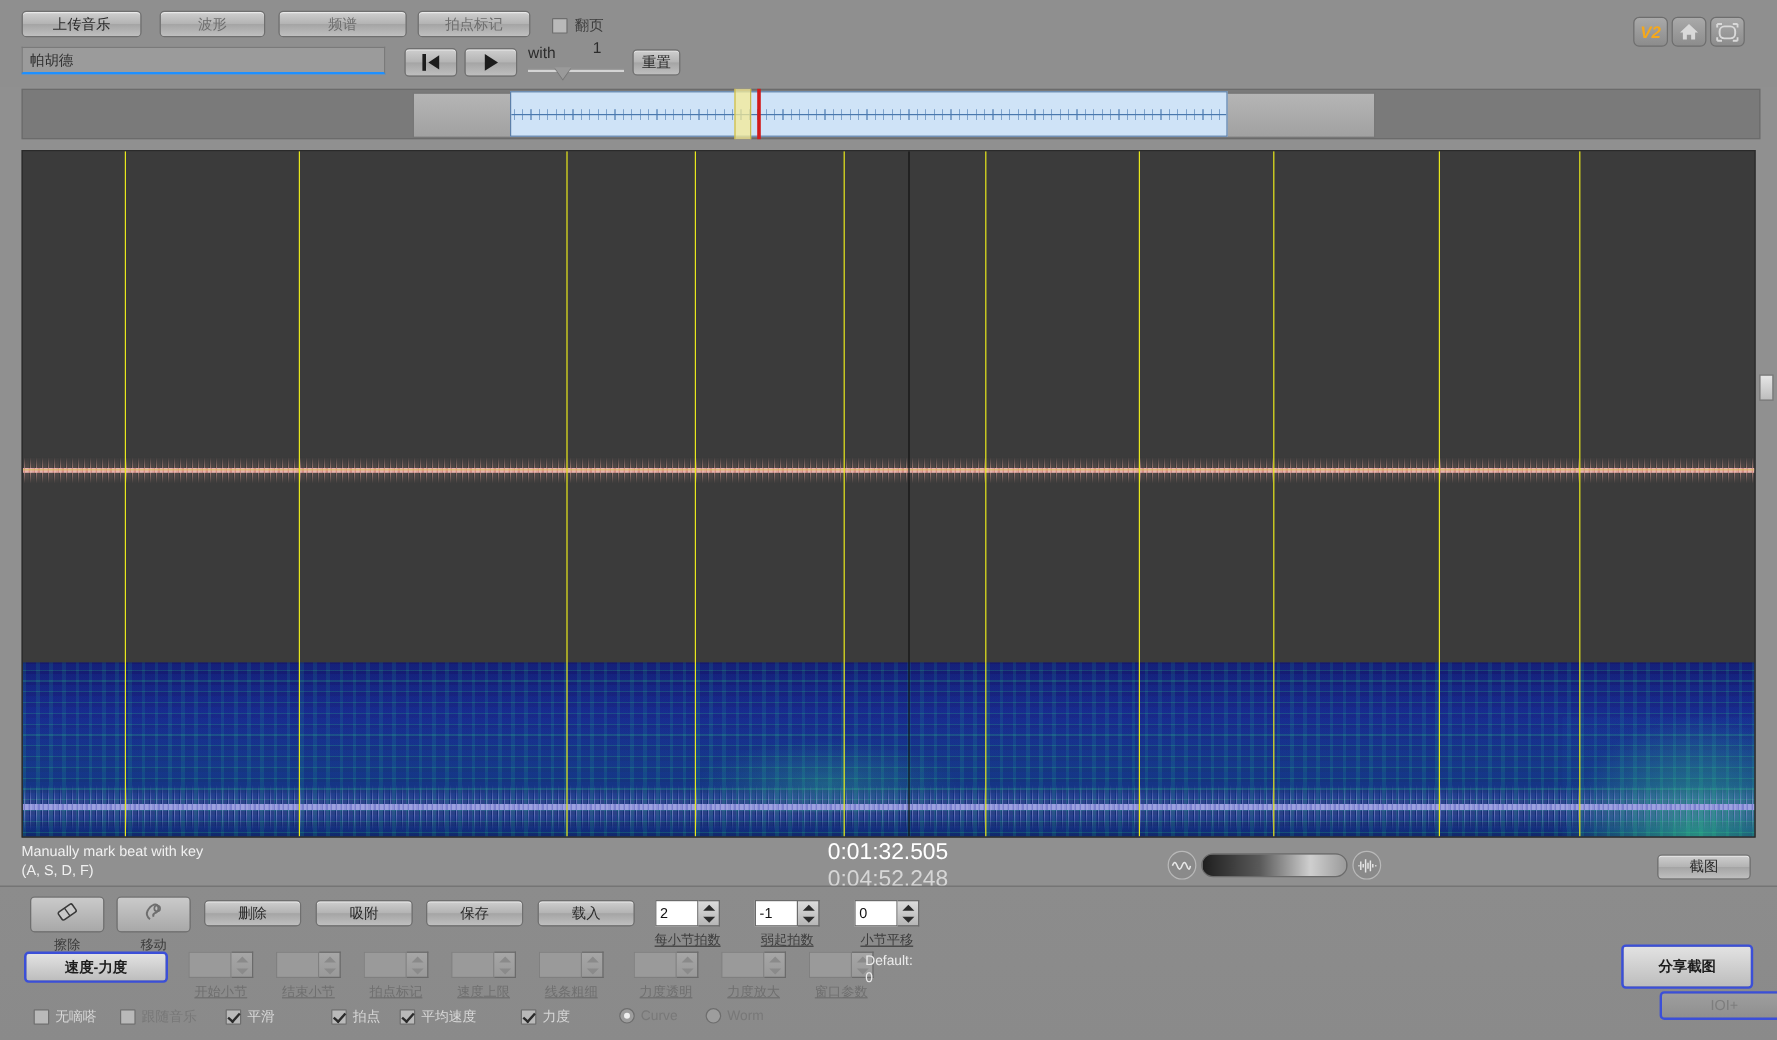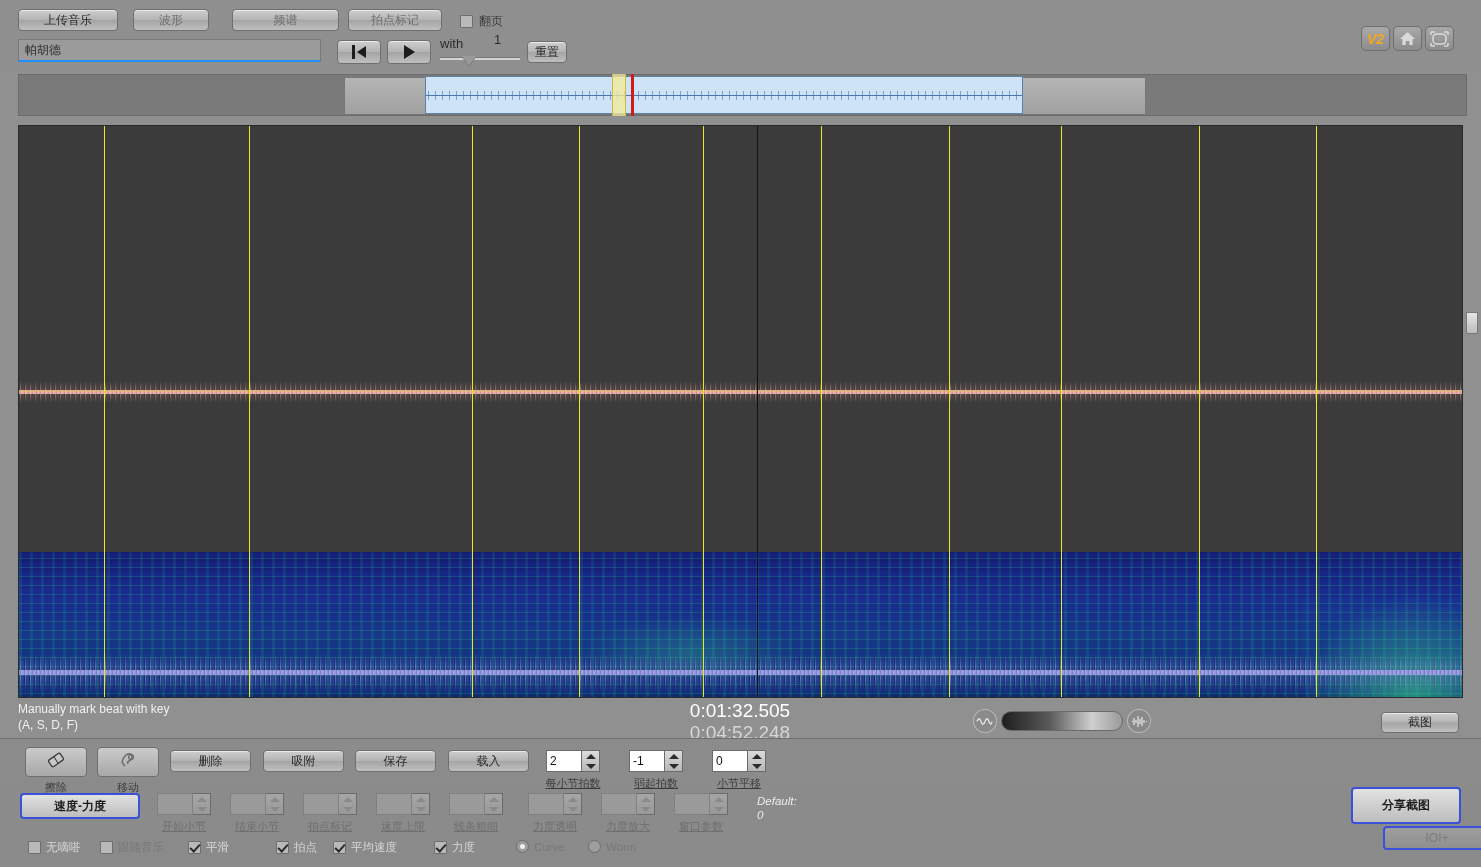--- a/index.html
+++ b/index.html
@@ -17,21 +17,21 @@
     background:linear-gradient(180deg,#cfcfcf 0%,#b4b4b4 48%,#a5a5a5 52%,#bfbfbf 100%);
     border:1px solid #6f6f6f; border-radius:4px;
     font-size:12px; color:#2a2a2a; text-align:center;
     display:flex; align-items:center; justify-content:center;
     cursor:pointer; user-select:none;
     box-shadow:inset 0 1px 0 rgba(255,255,255,.55);
   }
   .btn.dim { color:#6d6d6d; }
 
   #b-upload { position:absolute; left:18px; top:9px; width:100px; height:22px; }
-  #b-wave   { position:absolute; left:133px; top:9px; width:76px; height:22px; }
+  #b-wave   { position:absolute; left:133px; top:9px; width:88px; height:22px; }
   #b-spec   { position:absolute; left:232px; top:9px; width:107px; height:22px; }
   #b-beat   { position:absolute; left:348px; top:9px; width:94px; height:22px; }
 
   .cbox { width:13px; height:13px; background:#b9b9b9; border:1px solid #6e6e6e; border-radius:1px;
           display:inline-block; position:relative; vertical-align:middle; cursor:pointer; }
   .cbox.on::after {
     content:""; position:absolute; left:3px; top:0px; width:4px; height:8px;
     border:solid #2a2a2a; border-width:0 2px 2px 0; transform:rotate(42deg);
   }
   #pageturn-wrap { position:absolute; left:460px; top:13px; display:flex; align-items:center; gap:6px; }
@@ -50,21 +50,21 @@
 
   #speed-label { position:absolute; left:440px; top:36px; font-size:13px; color:#2c2c2c; }
   #speed-value { position:absolute; left:494px; top:32px; font-size:13px; color:#2c2c2c; }
   #speed-track { position:absolute; left:440px; top:57px; width:80px; height:3px; background:#d4d4d4; border-top:1px solid #777; }
   #speed-thumb { position:absolute; left:462px; top:56px; width:0;height:0;
                  border-left:7px solid transparent; border-right:7px solid transparent; border-top:10px solid #9a9a9a;
                  filter:drop-shadow(0 1px 0 #6f6f6f); cursor:pointer; }
   #b-reset { position:absolute; left:527px; top:41px; width:40px; height:22px; }
 
   
-  .iconbtn { position:absolute; top:26px; width:29px; height:25px;
+  .iconbtn { position:absolute; top:14px; width:29px; height:25px;
              background:linear-gradient(180deg,#a9a9a9,#8c8c8c); border:1px solid #6e6e6e; border-radius:5px;
              display:flex; align-items:center; justify-content:center; cursor:pointer; }
   #i-v2 { left:1361px; color:#f5a81c; font-weight:bold; font-size:14px; font-style:italic; }
   #i-home { left:1393px; }
   #i-full { left:1425px; }
 
   
   .overview { position:absolute; left:18px; top:74px; width:1449px; height:42px; background:#7a7a7a;
               border:1px solid #6b6b6b; }
   .ov-inner { position:absolute; left:325px; top:2px; width:802px; height:38px;
@@ -403,21 +403,21 @@
         <div class="spin dis" style="left: 674px; top: 54px;">
           <input disabled="" value="" style="">
           <div class="arrows">
             <span class="ar-u"></span>
             <span class="ar-d"></span>
           </div>
         </div>
         <div class="spincap dim" style="left: 668px; top: 80px; width: 66px;">窗口参数</div>
       </div>
 
-    <div class="defnote" style="left:757px; top:55px;font-style:italic;">
+    <div class="defnote" style="left:721px; top:55px;">
       <div>Default:</div>
       <div>0</div>
     </div>
 
     <div id="checkrow">
         <div class="chk" style="left: 28px; top: 101px;">
           <span class="cbox"></span>
           <span>无嘀嗒</span>
         </div>
         <div class="chk dim" style="left: 100px; top: 101px;">

